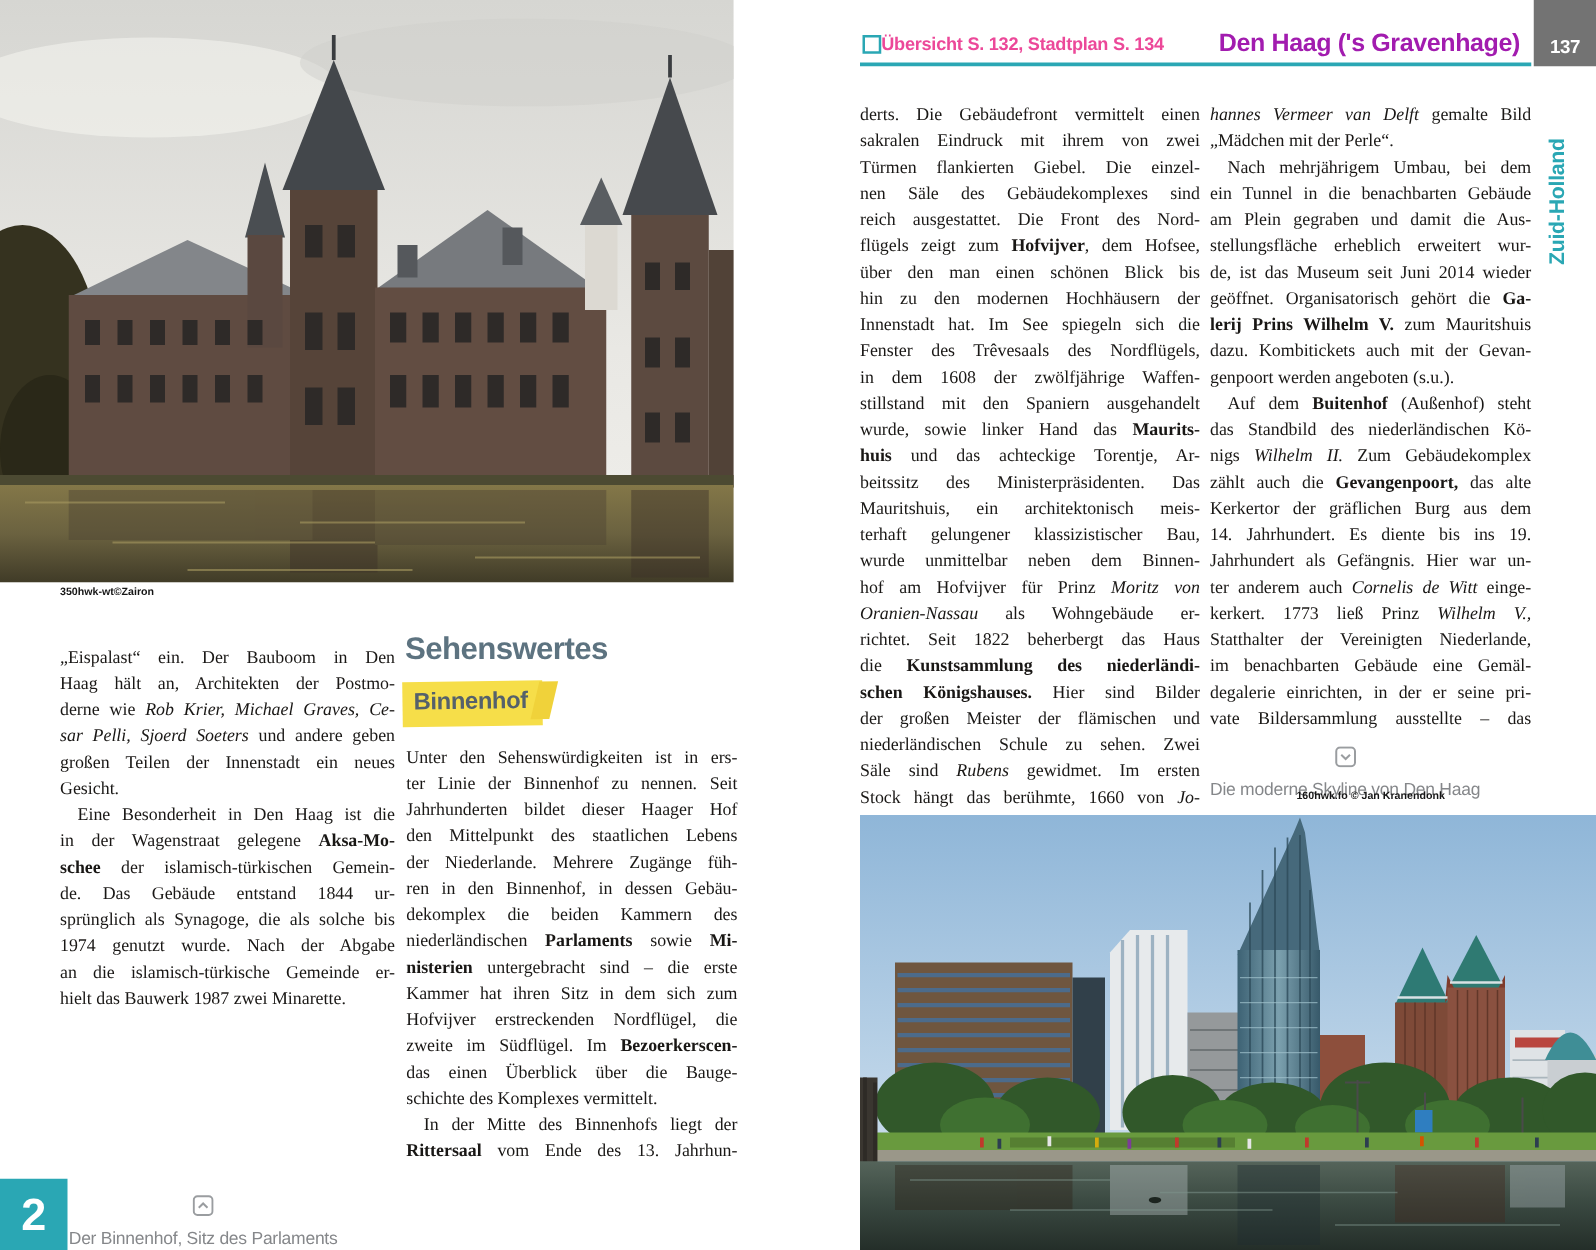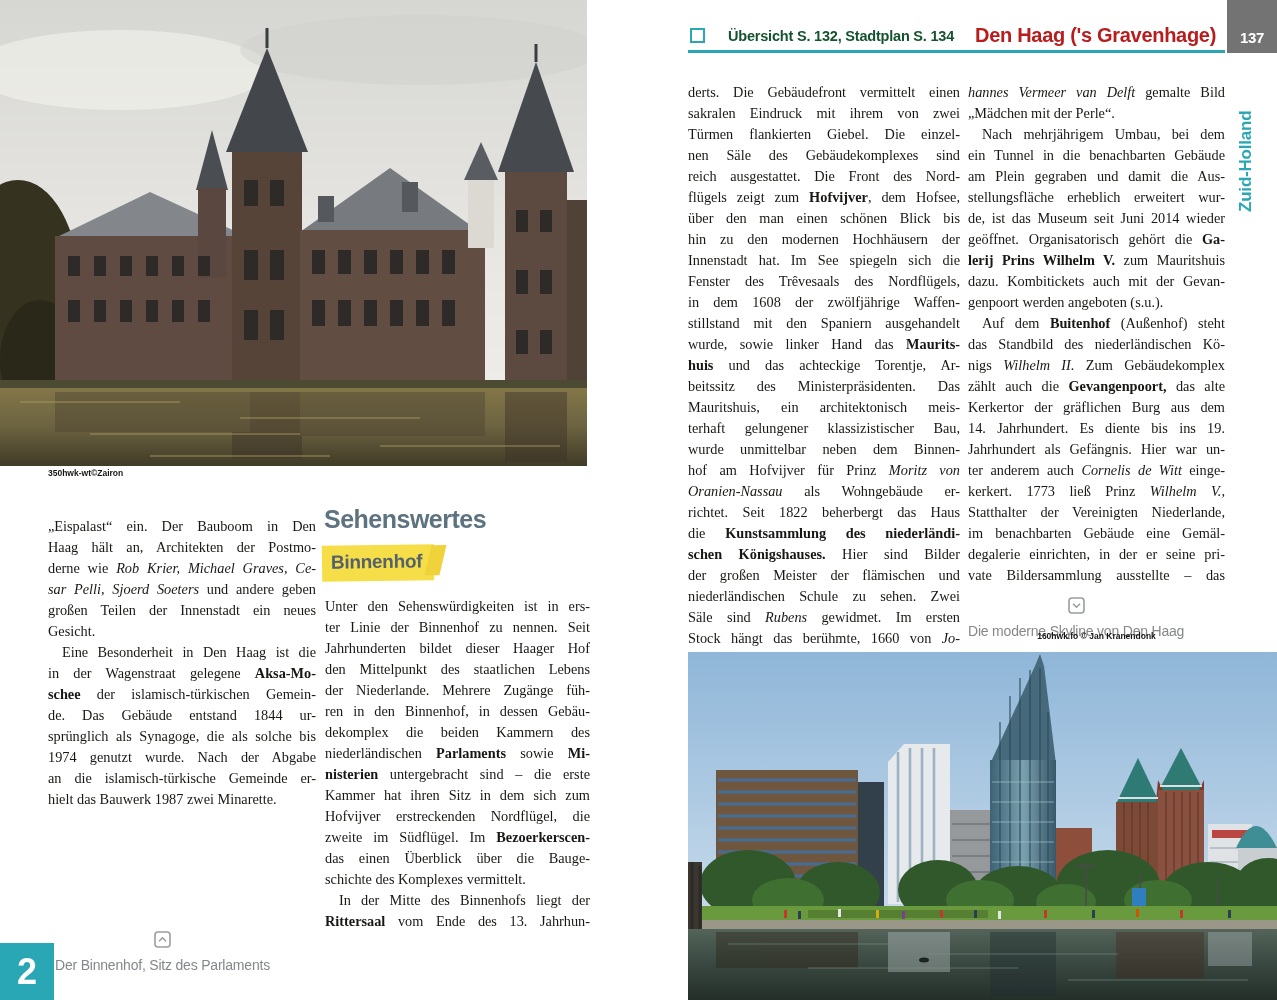--- a/index.html
+++ b/index.html
@@ -1,26 +1,26 @@
 <!DOCTYPE html>
 <html><head>
 <meta charset="utf-8">
 <style>
   html,body{margin:0;padding:0;background:#ffffff;}
   .page{position:relative;width:1277px;height:1000px;background:#fff;overflow:hidden;
         font-family:"Liberation Serif",serif;color:#191715;}
 
   
-  .hdr-ref{position:absolute;left:690px;top:28px;display:flex;align-items:flex-start;gap:23px;
+  .hdr-ref{position:absolute;left:690px;top:28px;display:flex;align-items:flex-start;gap:0;
            font-family:"Liberation Sans",sans-serif;font-weight:bold;font-size:14.5px;
-           letter-spacing:-0.2px;color:#14532d;}
+           letter-spacing:-0.2px;color:#ec4899;}
   .hdr-checkbox{width:11px;height:11px;border:2px solid #2aa7b4;display:inline-block;}
   .hdr-title{position:absolute;left:688px;top:24px;width:528px;text-align:right;
              font-family:"Liberation Sans",sans-serif;font-weight:bold;font-size:20px;
-             letter-spacing:-0.3px;color:#b91c1c;}
+             letter-spacing:-0.3px;color:#a21caf;}
   .hdr-rule{position:absolute;left:688px;top:50px;width:537px;height:3px;background:#2aa7b4;}
   .pagenum-box{position:absolute;left:1227px;top:0;width:50px;height:53px;background:#737373;
                display:flex;align-items:flex-end;justify-content:center;padding-bottom:7px;
                box-sizing:border-box;}
   .pagenum-box span{font-family:"Liberation Sans",sans-serif;font-weight:bold;font-size:15px;
                     color:#fff;letter-spacing:-0.3px;}
   .side-tab{position:absolute;left:1236px;top:82px;height:130px;
             writing-mode:vertical-rl;transform:rotate(180deg);
             font-family:"Liberation Sans",sans-serif;font-weight:bold;font-size:17px;
             letter-spacing:-0.2px;color:#2aa7b4;}
@@ -30,21 +30,21 @@
   .photo-right{position:absolute;left:688px;top:652px;width:589px;height:348px;overflow:hidden;}
   .credit{position:absolute;font-family:"Liberation Sans",sans-serif;font-weight:bold;
           font-size:8.5px;color:#151515;letter-spacing:0;}
   .credit-left{left:48px;top:468px;}
   .credit-right{left:968px;top:631px;width:257px;text-align:center;}
 
   
   .caption{position:absolute;display:flex;align-items:center;gap:9px;
            font-family:"Liberation Sans",sans-serif;font-weight:normal;font-size:14px;
            letter-spacing:-0.2px;color:#85878a;flex-direction:column;}
-  .cap-left{left:55px;top:931px;}
+  .cap-left{left:55px;top:956px;}
   .cap-right{left:968px;top:597px;}
   .cap-icon{flex:0 0 auto;display:block;}
 
   
   .heading{position:absolute;left:324px;top:505px;
            font-family:"Liberation Sans",sans-serif;font-weight:bold;font-size:25px;
            letter-spacing:-0.5px;color:#5d7380;}
   .subheading{position:absolute;left:322px;top:545px;}
   .hl-inner{display:inline-block;position:relative;background:#f6de49;color:#55616b;
             font-family:"Liberation Sans",sans-serif;font-weight:bold;font-size:19px;

